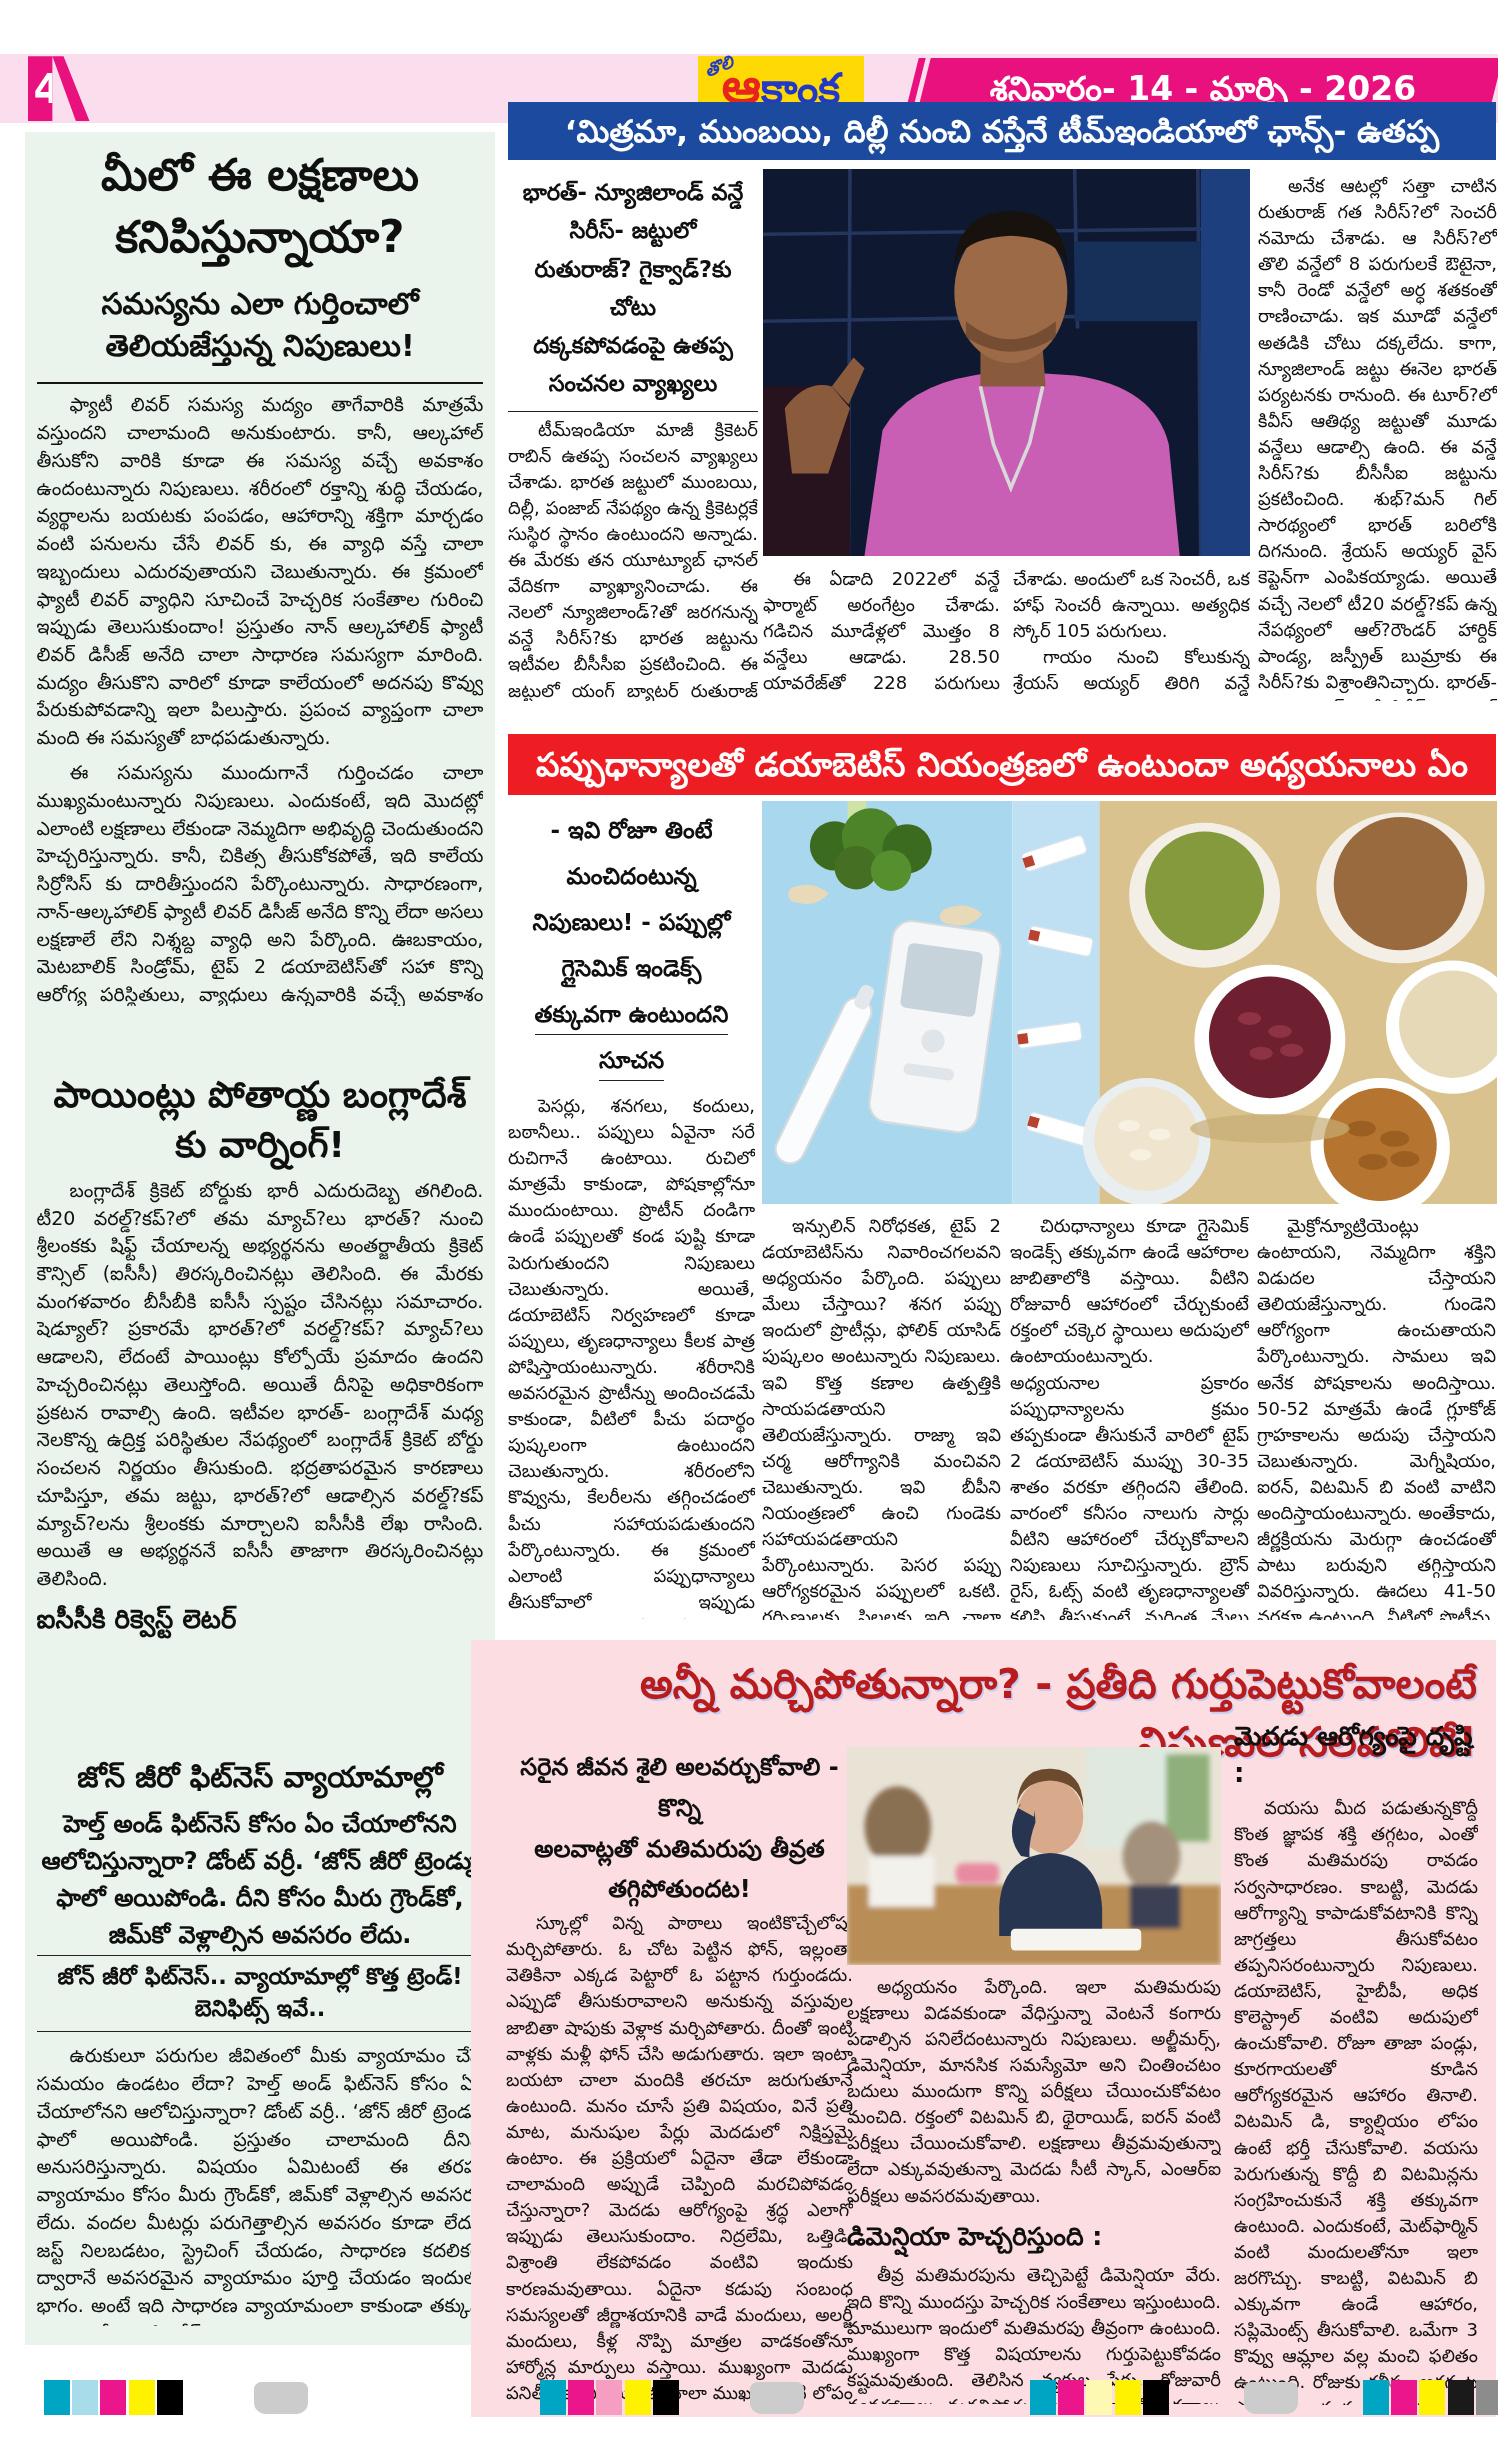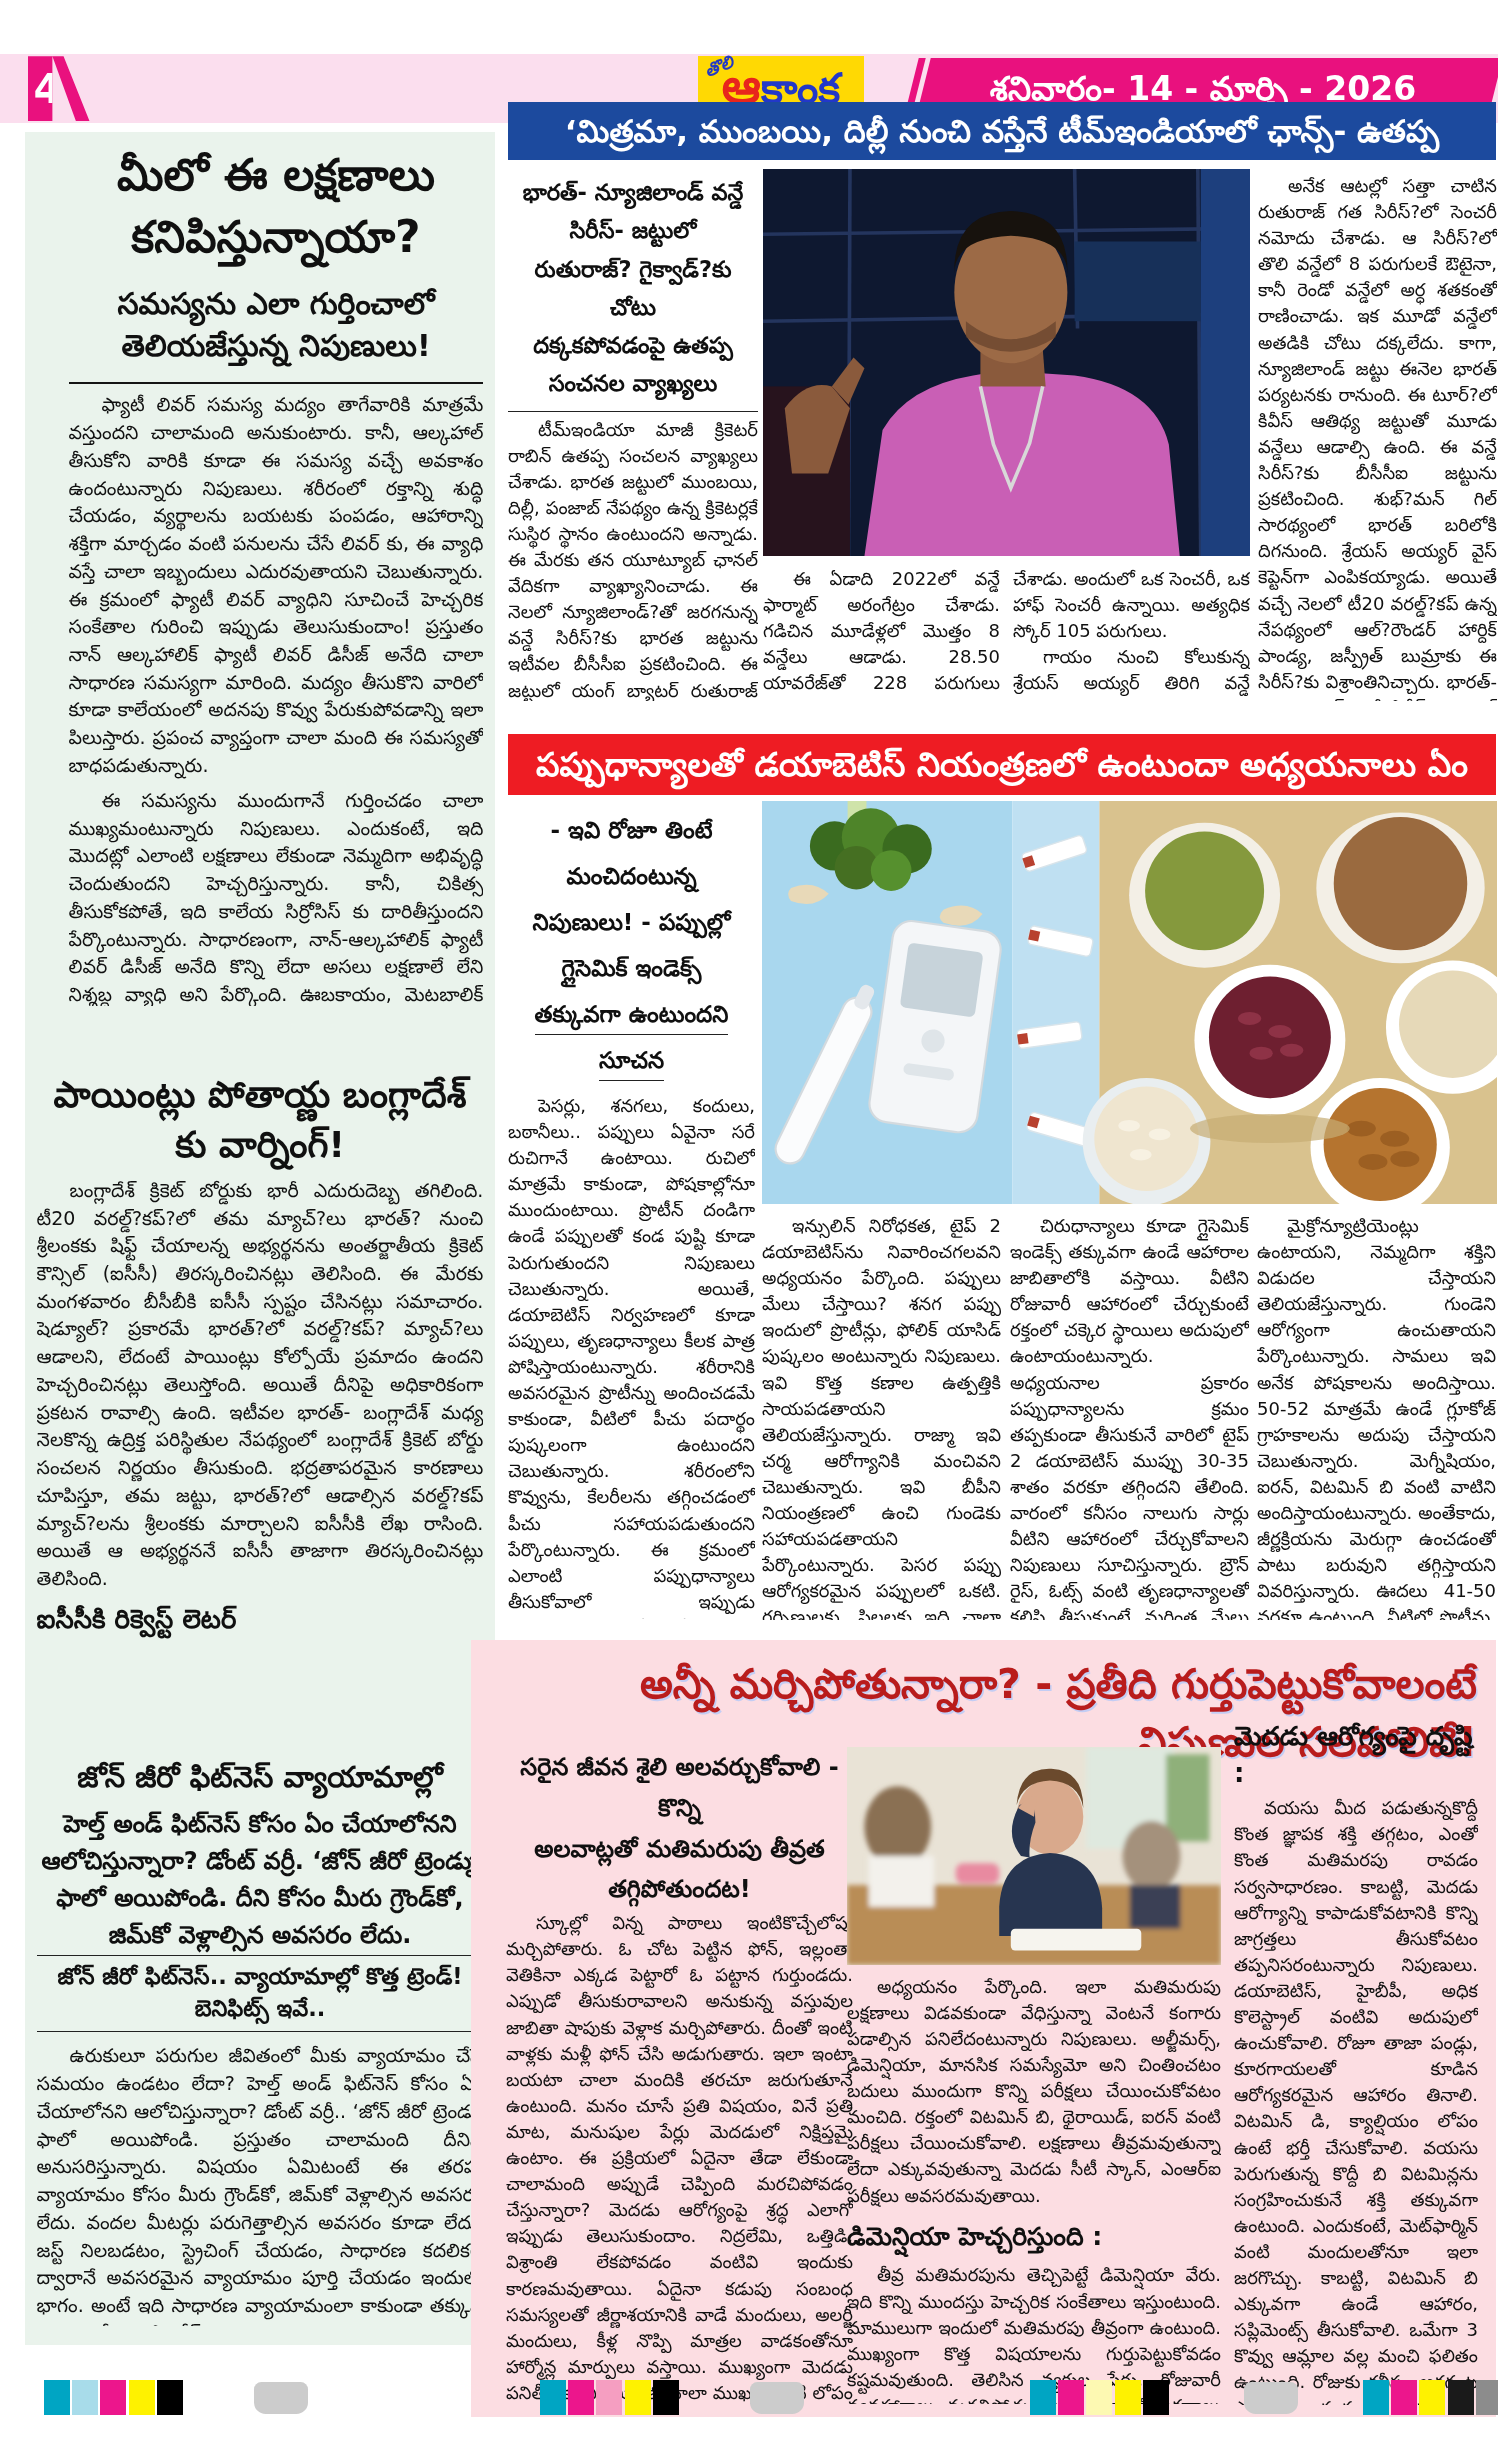--- a/index.html
+++ b/index.html
@@ -25,21 +25,21 @@
   .datebar { position:absolute; right:4.4px; top:3.6px; width:584px; height:62px; background:#e9117e;
              transform:skewX(-14deg); }
   .datebar:before { content:""; position:absolute; left:7.3px; top:0; width:5px; height:62px; background:#fbdeee; }
   .datebar .t { display:block; transform:skewX(14deg); color:#fff; font-size:33px; font-weight:bold;
                 text-align:center; line-height:62px; }
 
   
   .left-col { position:absolute; left:25px; top:132px; width:470px; height:2213px; background:#eaf3ec;
               padding:0 11.6px; box-sizing:border-box; }
   p.body { font-size:19px; line-height:1.46; text-align:justify; text-indent:33px; margin:7.3px 0; }
-  .art-a { height:874px; overflow:hidden;margin-left:32px; }
+  .art-a { height:874px; overflow:hidden; }
   .a-head { font-size:44px; font-weight:bold; text-align:center; margin:17.4px 0 7.3px; }
   .a-sub  { font-size:30px; font-weight:bold; text-align:center; padding:5.8px 0 11.6px;
             border-bottom:2.2px solid #141414; margin:0; }
   .art-b { height:740px; overflow:hidden; padding-top:14.5px; box-sizing:border-box; }
   .b-head { font-size:36px; font-weight:bold; text-align:center; line-height:1.38; margin:0; }
   .b-deck { font-size:22.5px; font-weight:bold; text-align:center; line-height:1.5; margin:11.6px 0 2.9px; }
   h3.sub  { font-size:26px; font-weight:bold; margin:11.6px 0 2.9px; }
   .art-c { height:580px; overflow:hidden; padding-top:10px; box-sizing:border-box; }
   .c-kicker { font-size:29px; font-weight:bold; text-align:center; margin:4.4px 0; }
   .c-head { font-size:55px; font-weight:900; text-align:center; margin:2.9px 0 7.3px; letter-spacing:-0.7px; }

